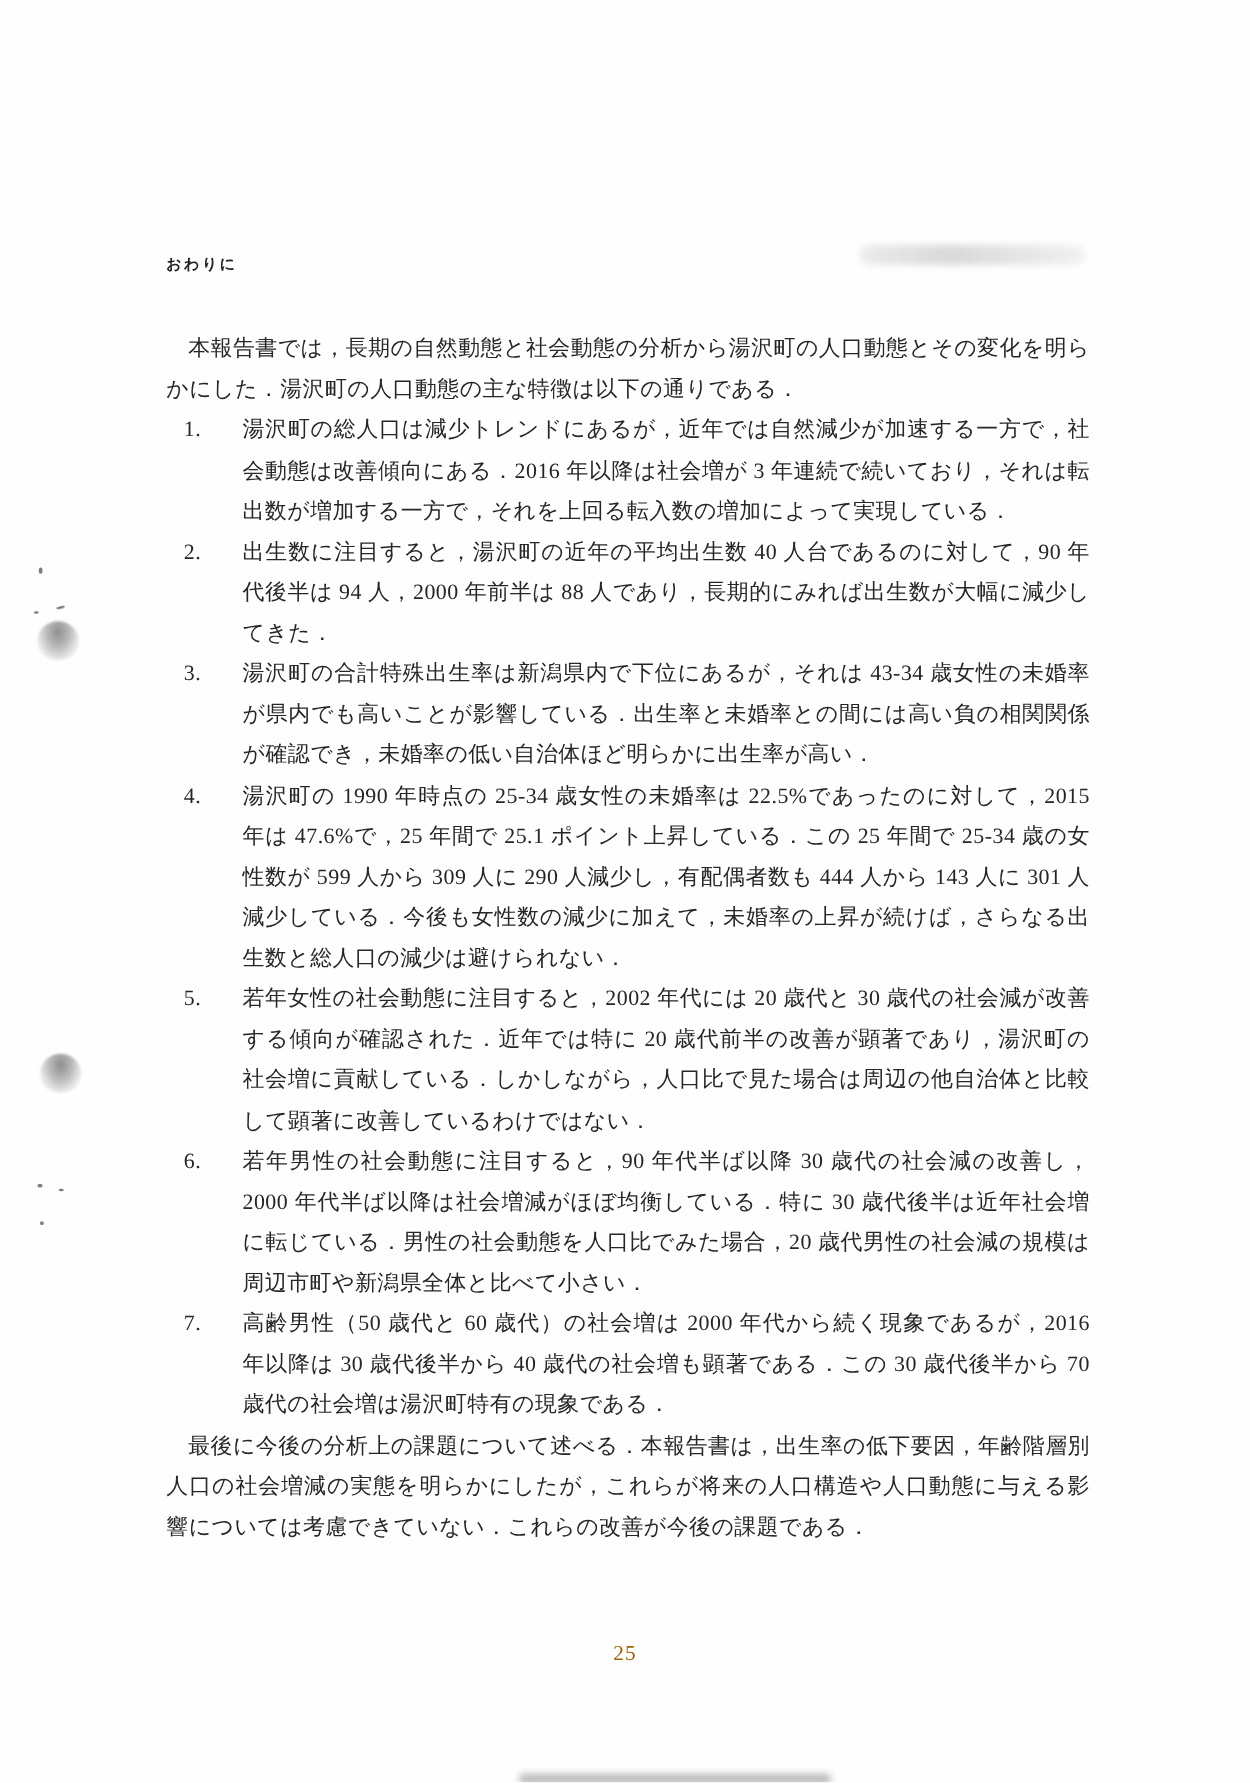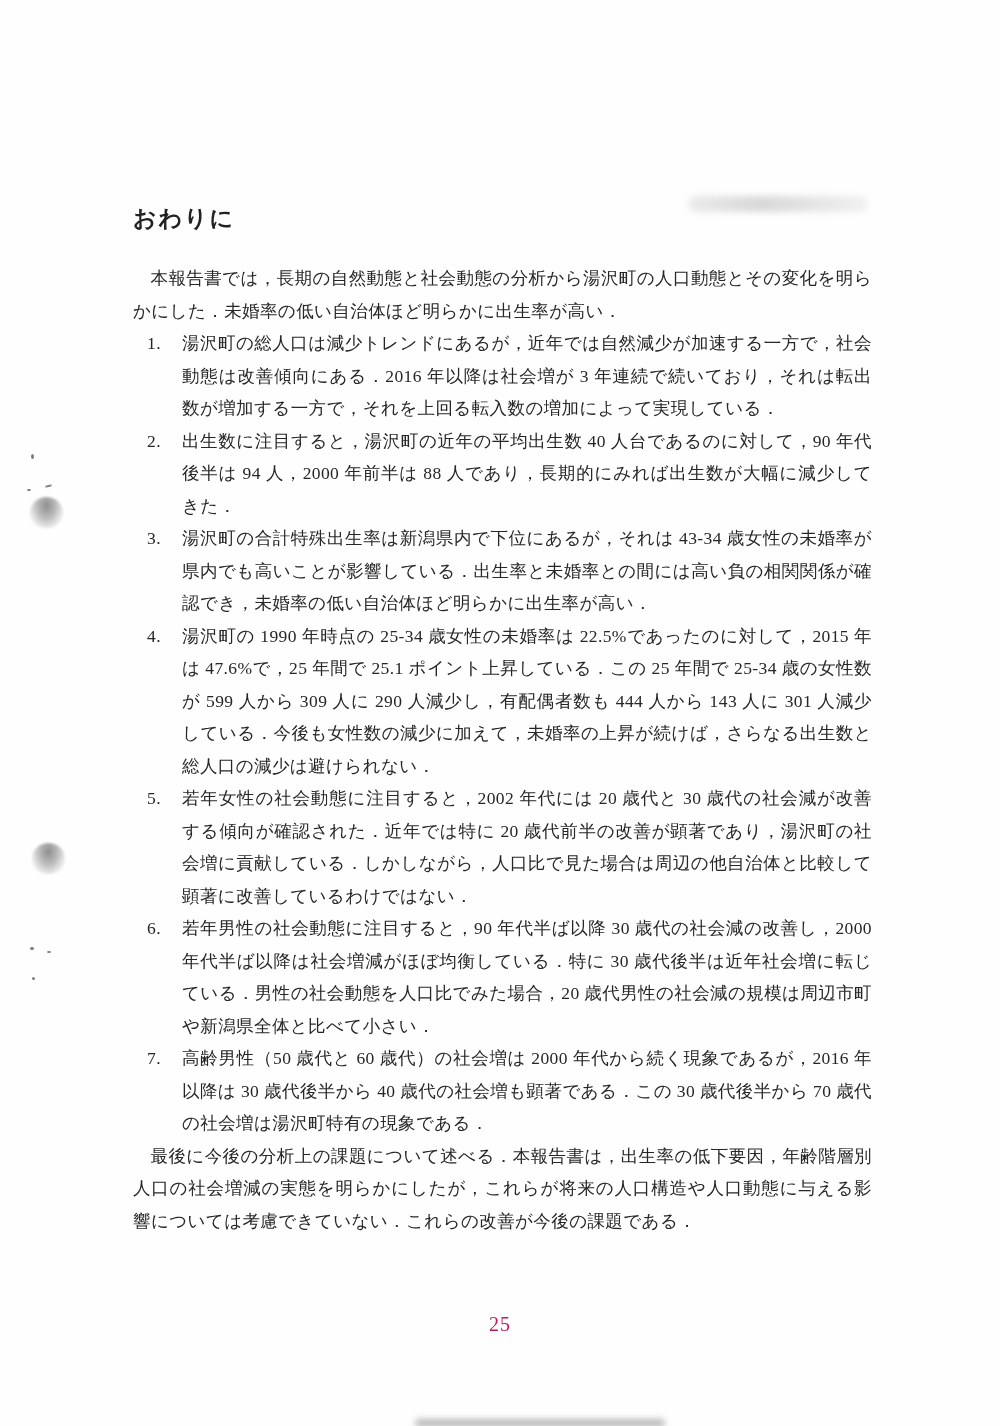--- a/index.html
+++ b/index.html
@@ -8,42 +8,42 @@
     width:1000px;height:1426px;
     background:#fefefe;
     overflow:hidden;
     font-family:"Liberation Serif","DejaVu Serif",serif;
     color:#262626;
   }
   .title{
     position:absolute;left:133px;top:203px;
     margin:0;
     font-family:"Liberation Sans","DejaVu Sans",sans-serif;
-    font-size:23px;font-weight:bold;color:#222;
+    font-size:12px;font-weight:bold;color:#222;
     letter-spacing:2px;
   }
   .body{
     position:absolute;left:133px;top:262px;width:739px;
     font-size:17.5px;line-height:32.5px;
     text-align:justify;
     letter-spacing:0.4px;
   }
   .para{margin:0;text-indent:1em;}
   .list{margin:0;padding:0;list-style:none;}
   .item{display:flex;margin:0;}
   .item .num{
     flex:0 0 35px;
     padding-left:14px;
     box-sizing:content-box;
   }
-  .item .text{flex:1;text-align:justify;}
+  .item .text{flex:1;text-align:justify;margin-left:12px;}
   .closing{}
   .page-number{
     position:absolute;left:0;top:1313px;width:1000px;
-    text-align:center;font-size:20px;color:#be185d;
+    text-align:center;font-size:17px;color:#a16207;
     letter-spacing:1px;
   }
   
   .hole-punch{
     position:absolute;width:33px;height:31px;
     border-radius:50% 50% 46% 46%;
     background:radial-gradient(ellipse at 50% 28%, #8f8f8f 0%, #b9b9b9 38%, #e3e3e3 66%, rgba(255,255,255,0) 88%);
     filter:blur(1px);
   }
   .hp1{left:30px;top:497px;}
@@ -81,21 +81,21 @@
   <div class="speck sp3"></div>
   <div class="speck sp4"></div>
   <div class="speck sp5"></div>
   <div class="speck sp6"></div>
   <div class="smudge-top"></div>
   <div class="smudge-bottom"></div>
 
   <h1 class="title">おわりに</h1>
 
   <div class="body">
-    <p class="para">本報告書では，長期の自然動態と社会動態の分析から湯沢町の人口動態とその変化を明らかにした．未婚率の低い自治体ほど明らかに出生率が高い．</p>
+    <p class="para">本報告書では，長期の自然動態と社会動態の分析から湯沢町の人口動態とその変化を明らかにした．湯沢町の人口動態の主な特徴は以下の通りである．</p>
 
     <div class="list">
       <div class="item">
         <span class="num">1.</span>
         <span class="text">湯沢町の総人口は減少トレンドにあるが，近年では自然減少が加速する一方で，社会動態は改善傾向にある．2016 年以降は社会増が 3 年連続で続いており，それは転出数が増加する一方で，それを上回る転入数の増加によって実現している．</span>
       </div>
       <div class="item">
         <span class="num">2.</span>
         <span class="text">出生数に注目すると，湯沢町の近年の平均出生数 40 人台であるのに対して，90 年代後半は 94 人，2000 年前半は 88 人であり，長期的にみれば出生数が大幅に減少してきた．</span>
       </div>

